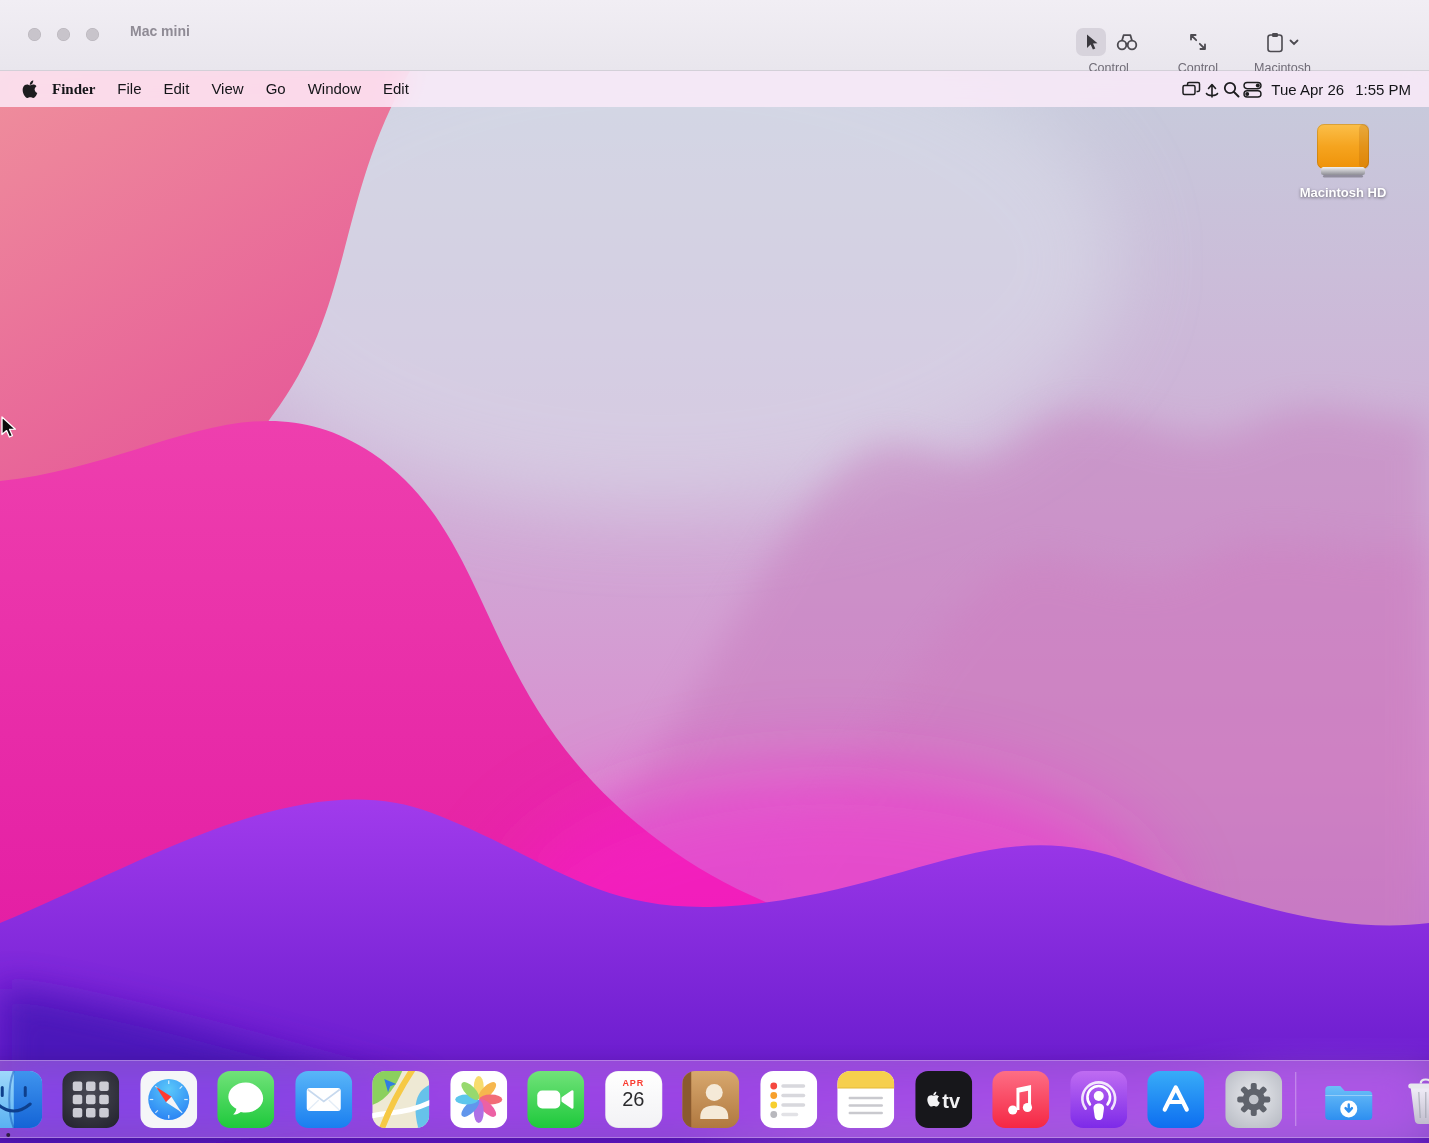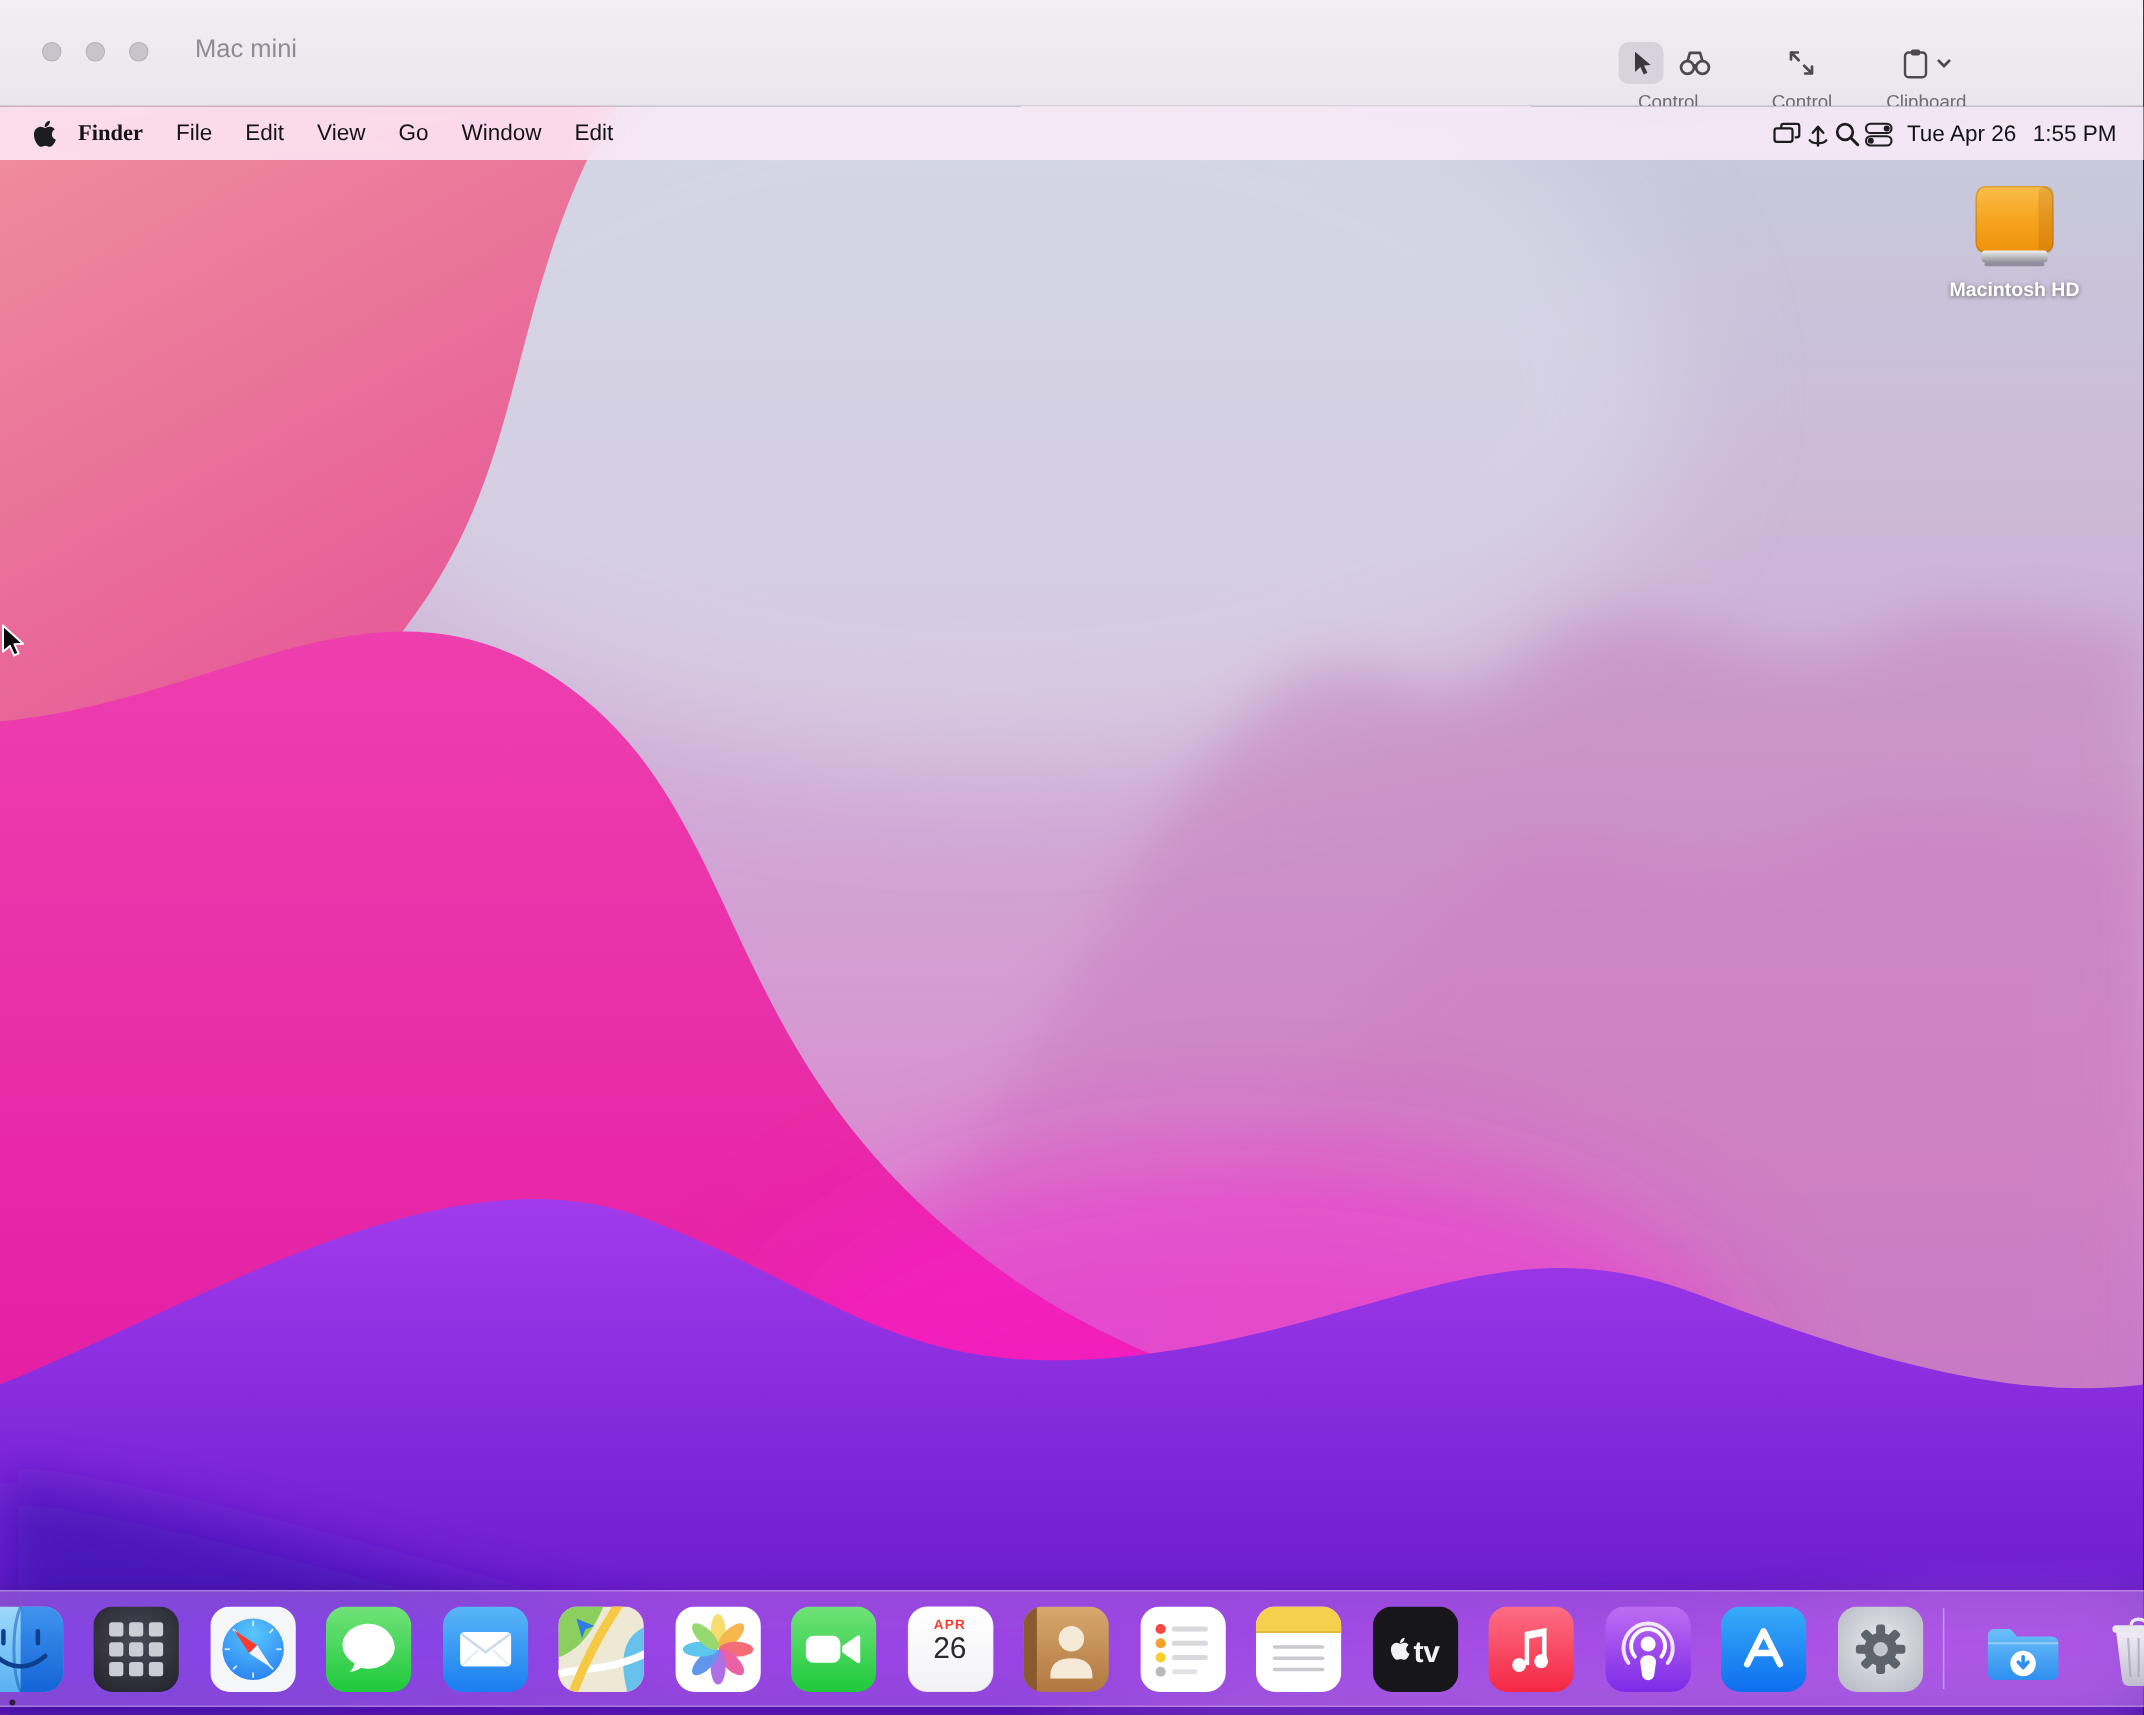--- a/index.html
+++ b/index.html
@@ -13,21 +13,21 @@
   
   .remote-header {
     position:relative; height:70px;
     background:linear-gradient(#f1eef4,#e9e6ed);
     border-bottom:1px solid #d3d0d8;
   }
   .traffic-lights { position:absolute; left:28px; top:28px; display:flex; gap:16px; }
   .tl { width:13px; height:13px; border-radius:50%; background:#c8c4cb; box-shadow:inset 0 0 0 .5px rgba(0,0,0,.12); }
   .win-title {
     position:absolute; left:130px; top:23px;
-    font-size:17px; font-weight:400; color:#8f8b95;
+    font-size:14px; font-weight:700; color:#8f8b95;
   }
   .rh-controls { position:absolute; right:118px; top:27px; display:flex; gap:36px; }
   .rh-group { display:flex; flex-direction:column; align-items:center; }
   .rh-icons { display:flex; align-items:center; gap:6px; height:30px; }
   .rh-btn { display:flex; align-items:center; justify-content:center; min-width:30px; height:28px; border-radius:7px; }
   .rh-btn.active { background:#d7d3dc; }
   .rh-label { font-size:12.5px; color:#6f6b76; margin-top:4px; }
 
   
   .desktop { position:relative; height:1073px; overflow:hidden; }
@@ -137,21 +137,21 @@
           <span class="rh-btn" style="min-width:46px; gap:5px;">
             <svg width="18" height="21" viewBox="0 0 18 21">
               <rect x="2" y="3" width="14" height="16.5" rx="2.5" fill="none" stroke="#4c4a50" stroke-width="1.6"></rect>
               <rect x="6" y="1" width="6" height="4" rx="1.2" fill="#4c4a50"></rect>
             </svg>
             <svg width="10" height="7" viewBox="0 0 10 7">
               <path d="M1.5 1.5 L5 5 L8.5 1.5" stroke="#4c4a50" stroke-width="1.8" fill="none" stroke-linecap="round"></path>
             </svg>
           </span>
         </div>
-        <div class="rh-label">Clipboard</div>
+        <div class="rh-label">Macintosh</div>
       </div>
     </div>
   </header>
 
   <div class="desktop">
 
     <svg class="wallpaper" viewBox="0 0 1429 1073" preserveAspectRatio="none">
       <defs>
         <linearGradient id="wsky" x1="0" y1="0" x2="0" y2="1">
           <stop offset="0" stop-color="#c7ccdc"></stop>

